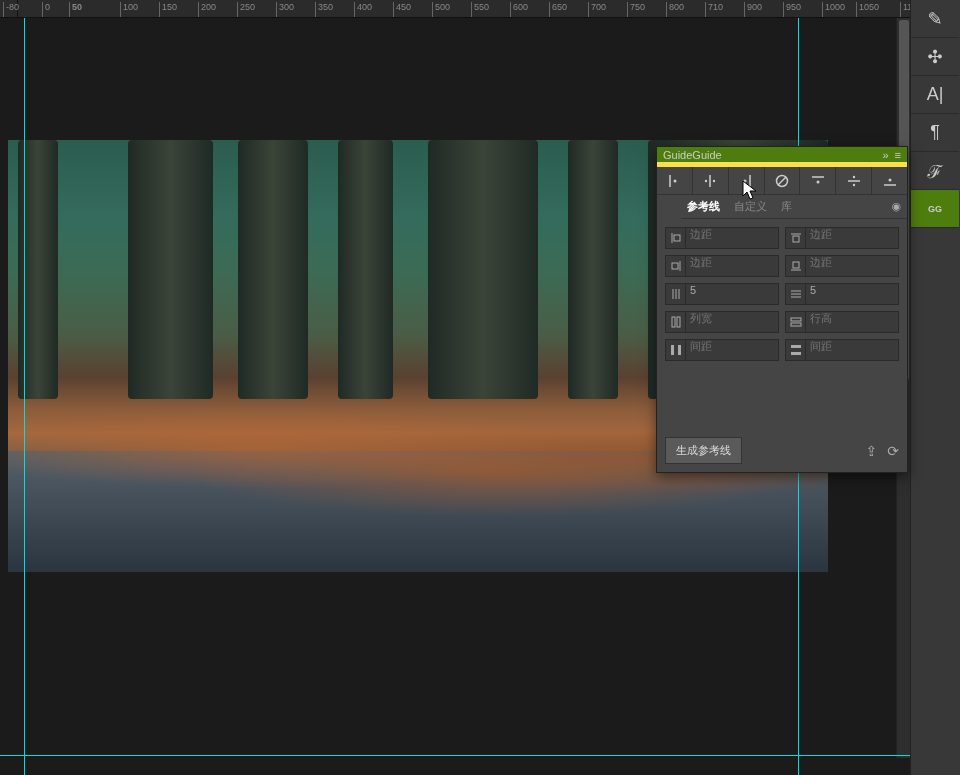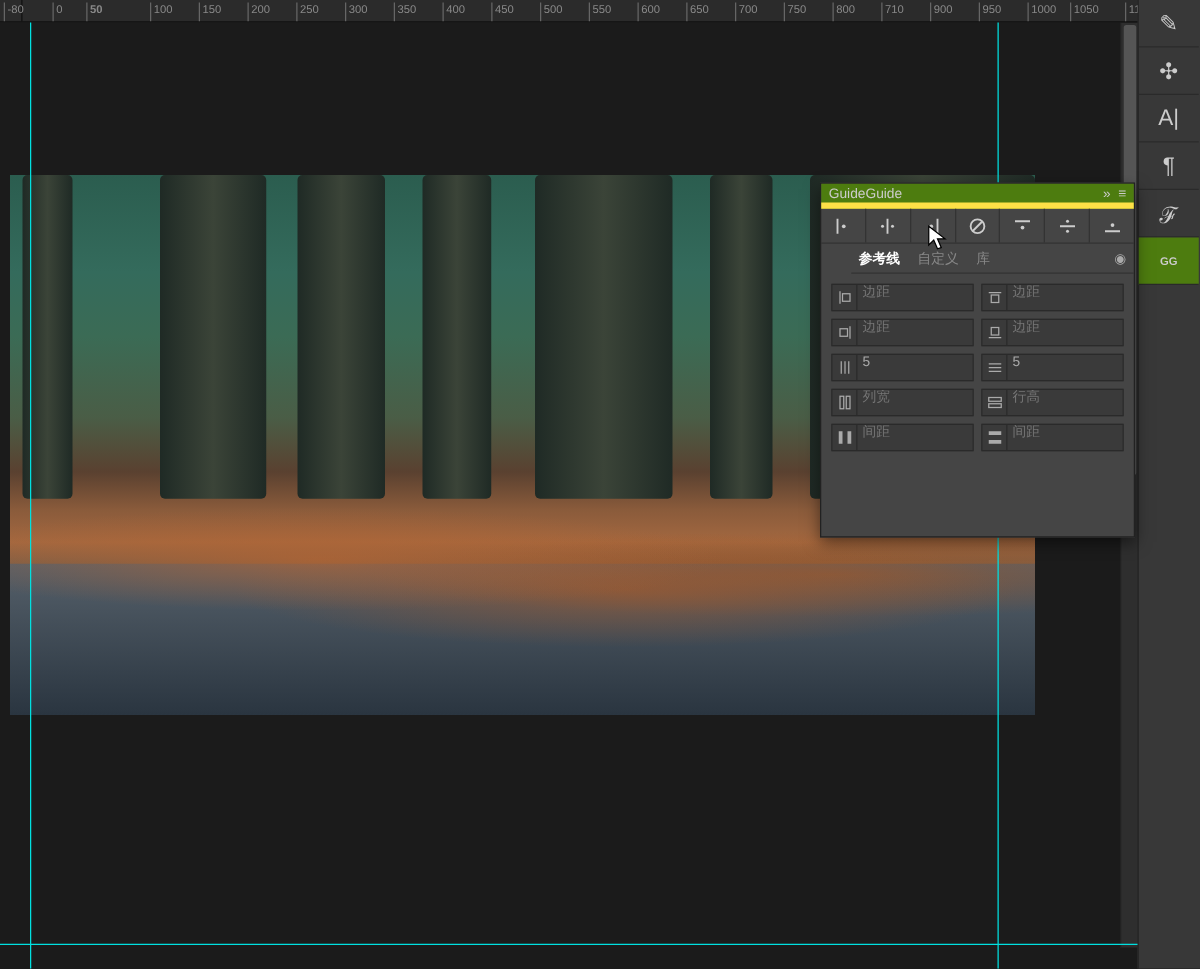--- a/index.html
+++ b/index.html
@@ -508,17 +508,24 @@
             <rect x="1" y="1" width="10" height="3" fill="#aaa"></rect>
             <rect x="1" y="8" width="10" height="3" fill="#aaa"></rect>
           </svg>
       </div>
       <input class="gg-field-input" placeholder="间距" style="">
     </div>
   </div>
 
   <div class="gg-spacer"></div>
 
+  <div class="gg-footer">
+    <button class="gg-generate">生成参考线</button>
+    <div class="gg-footer-icons">
+      <span>⇪</span>
+      <span>⟳</span>
+    </div>
+  </div>
 </div>
 
 <svg class="cursor" width="18" height="22" viewBox="0 0 18 22">
   <path d="M1 1 L1 16 L5 12 L8 19 L11 18 L8 11 L14 11 Z" fill="#fff" stroke="#000" stroke-width="1"></path>
 </svg>
 
 </body></html>

